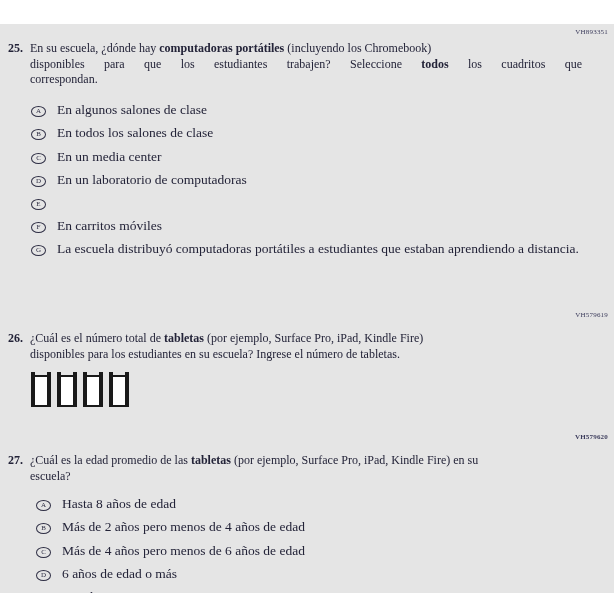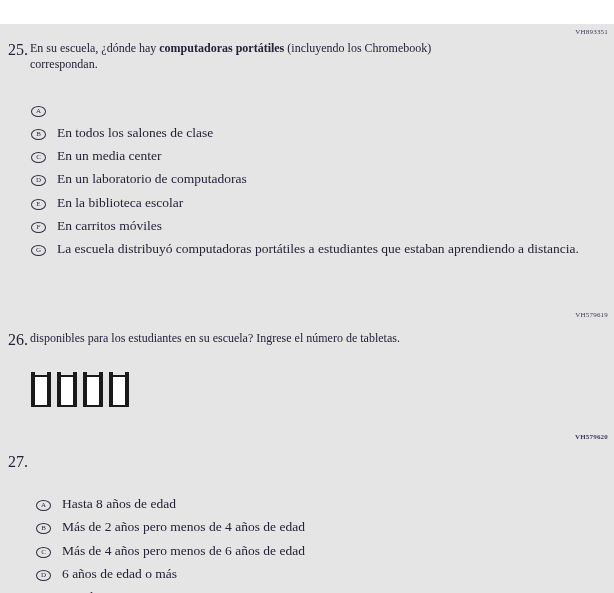--- a/index.html
+++ b/index.html
@@ -4,21 +4,21 @@
 <style>
   html,body { margin:0; padding:0; background:#ffffff; }
   .page {
     position:relative; width:614px; height:593px; background:#e5e5e5;
     font-family:"Liberation Serif", serif; color:#232338; overflow:hidden;margin-top:24px;
   }
   .code {
     position:absolute; right:6px; font-size:7px; letter-spacing:.2px;
     color:#3c3c5c; font-family:"Liberation Serif", serif;
   }
-  .qnum { position:absolute; font-size:16px; font-weight:normal; }
+  .qnum { position:absolute; font-size:12px; font-weight:bold; }
   .prompt { position:absolute; left:30px; width:552px; font-size:12px; line-height:15.5px; }
   .pline { white-space:normal; }
   .jline { text-align:justify; text-align-last:justify; }
   .b { font-weight:bold; }
   .i { }
   .opts { position:absolute; }
   .opt { display:flex; align-items:flex-start; margin-bottom:8.8px; font-size:13.5px; line-height:14.5px; }
   .bubble {
     flex:0 0 auto; width:13px; height:9px; margin-top:3px; margin-right:11px;
     border:1px solid #2e2e44; border-radius:50%;
@@ -43,28 +43,30 @@
 
 <div class="page">
 
   <span class="code" style="top:4px;">VH893351</span>
   <span class="code" style="top:287px;">VH579619</span>
   <span class="code" style="top:409px;font-weight:bold;">VH579620</span>
 
   <div class="qnum" style="top:17px;left:8px;">25.</div>
   <div class="prompt" style="top:17px;">
     <div class="pline"><span>En su escuela, ¿dónde hay </span><span class="b">computadoras portátiles</span><span> (incluyendo los Chromebook)</span></div>
+    <div class="pline jline"><span>disponibles para que los estudiantes trabajen? Seleccione </span><span class="b">todos</span><span> los cuadritos que</span></div>
     <div class="pline"><span>correspondan.</span></div>
   </div>
 
   <div class="opts" style="top:79px;left:31px;width:558px;">
     <div class="opt">
       <span class="bubble">
           <span class="bletter">A</span>
         </span>
+      <span class="olabel">En algunos salones de clase</span>
     </div>
     <div class="opt">
       <span class="bubble">
           <span class="bletter">B</span>
         </span>
       <span class="olabel">En todos los salones de clase</span>
     </div>
     <div class="opt">
       <span class="bubble">
           <span class="bletter">C</span>
@@ -74,49 +76,53 @@
     <div class="opt">
       <span class="bubble">
           <span class="bletter">D</span>
         </span>
       <span class="olabel">En un laboratorio de computadoras</span>
     </div>
     <div class="opt">
       <span class="bubble">
           <span class="bletter">E</span>
         </span>
-      <span class="olabel">En la biblioteca escolar</span>
     </div>
     <div class="opt">
       <span class="bubble">
           <span class="bletter">F</span>
         </span>
       <span class="olabel">En carritos móviles</span>
     </div>
     <div class="opt">
       <span class="bubble">
           <span class="bletter">G</span>
         </span>
       <span class="olabel">La escuela distribuyó computadoras portátiles a estudiantes que estaban aprendiendo a distancia.</span>
     </div>
   </div>
 
   <div class="qnum" style="top:307px;left:8px;">26.</div>
   <div class="prompt" style="top:307px;">
+    <div class="pline"><span>¿Cuál es el número total de </span><span class="b">tabletas</span><span> (por ejemplo, Surface Pro, iPad, Kindle Fire)</span></div>
     <div class="pline"><span>disponibles para los estudiantes en su escuela? Ingrese el número de tabletas.</span></div>
   </div>
 
   <div class="dboxes" style="top:351px;left:31px;">
     <div class="dbox"></div>
     <div class="dbox"></div>
     <div class="dbox"></div>
     <div class="dbox"></div>
   </div>
 
   <div class="qnum" style="top:429px;left:8px;">27.</div>
+  <div class="prompt" style="top:429px;">
+    <div class="pline"><span>¿Cuál es la edad promedio de las </span><span class="b">tabletas</span><span> (por ejemplo, Surface Pro, iPad, Kindle Fire) en su</span></div>
+    <div class="pline"><span>escuela?</span></div>
+  </div>
 
   <div class="opts" style="top:473px;left:36px;width:553px;">
     <div class="opt">
       <span class="bubble">
           <span class="bletter">A</span>
         </span>
       <span class="olabel">Hasta 8 años de edad</span>
     </div>
     <div class="opt">
       <span class="bubble">

